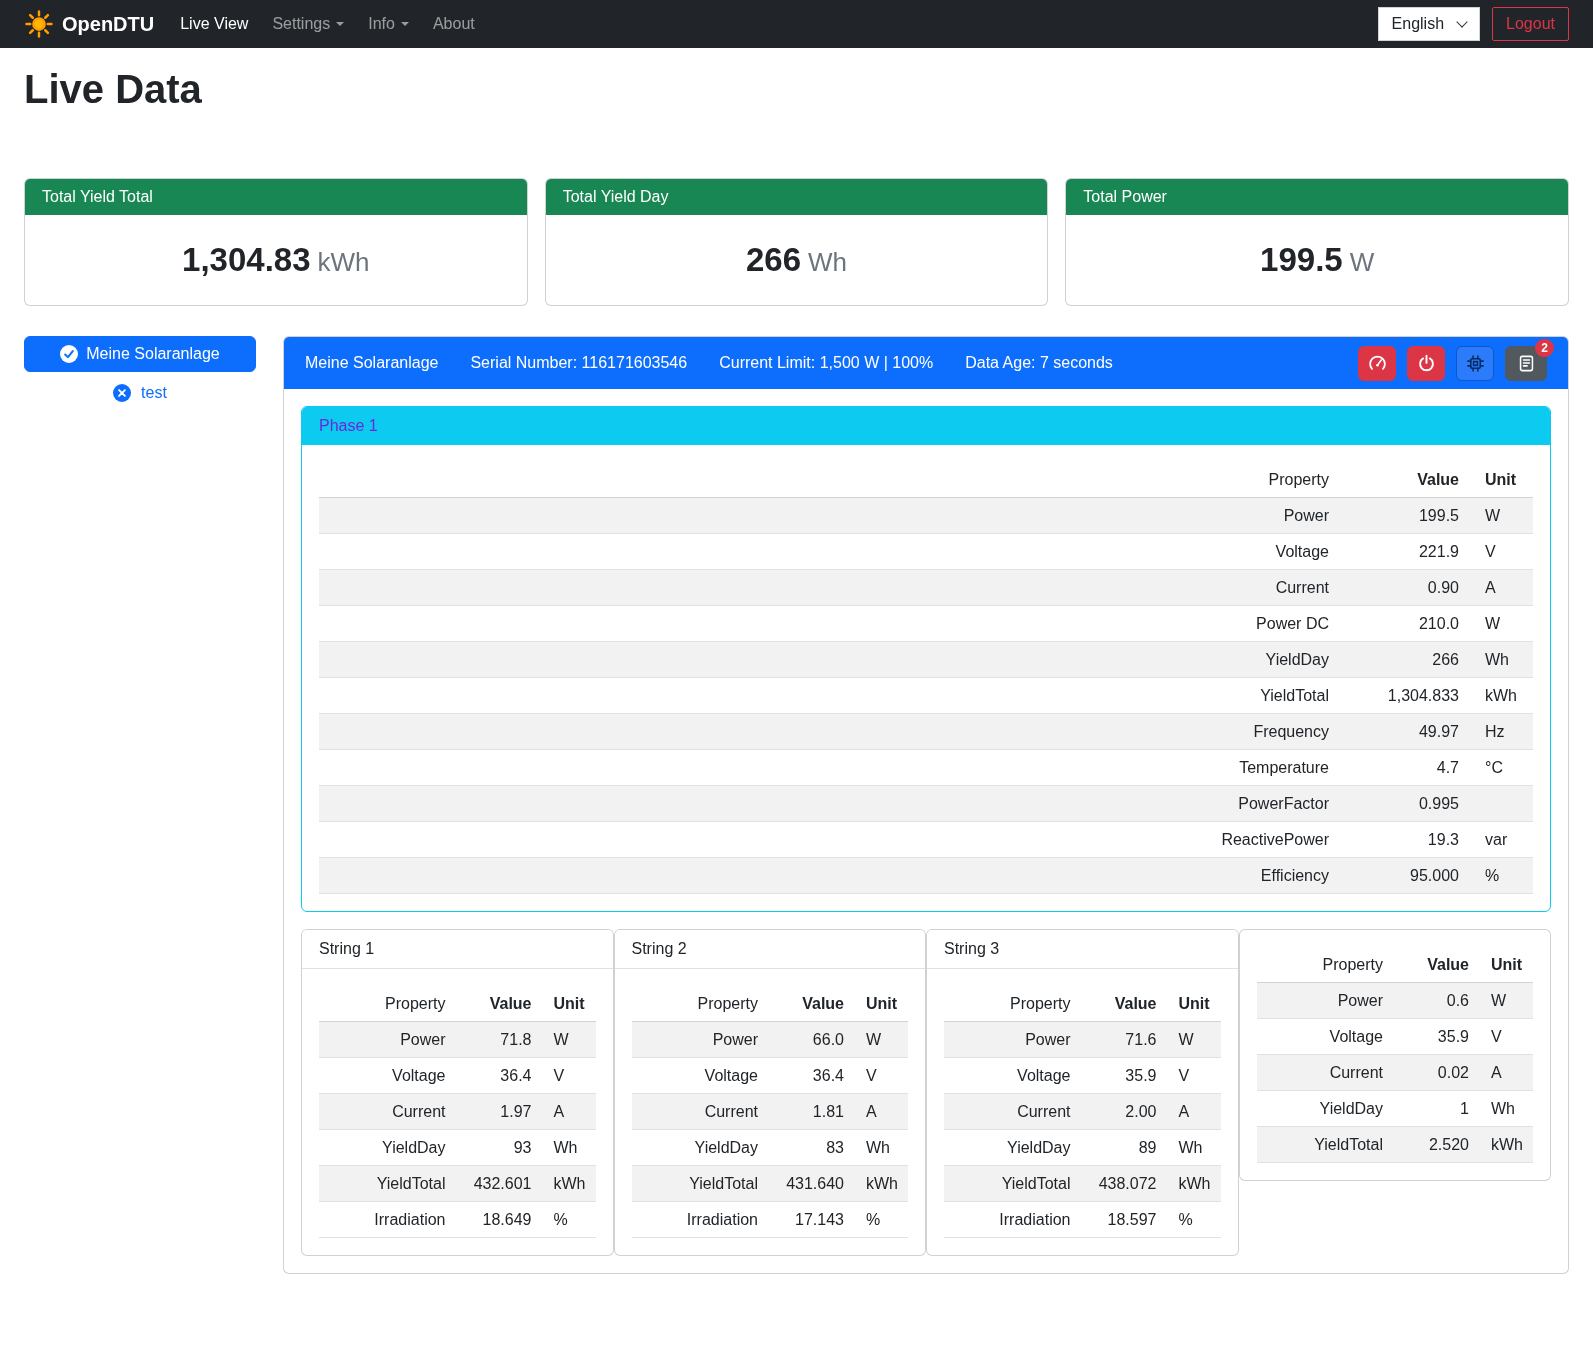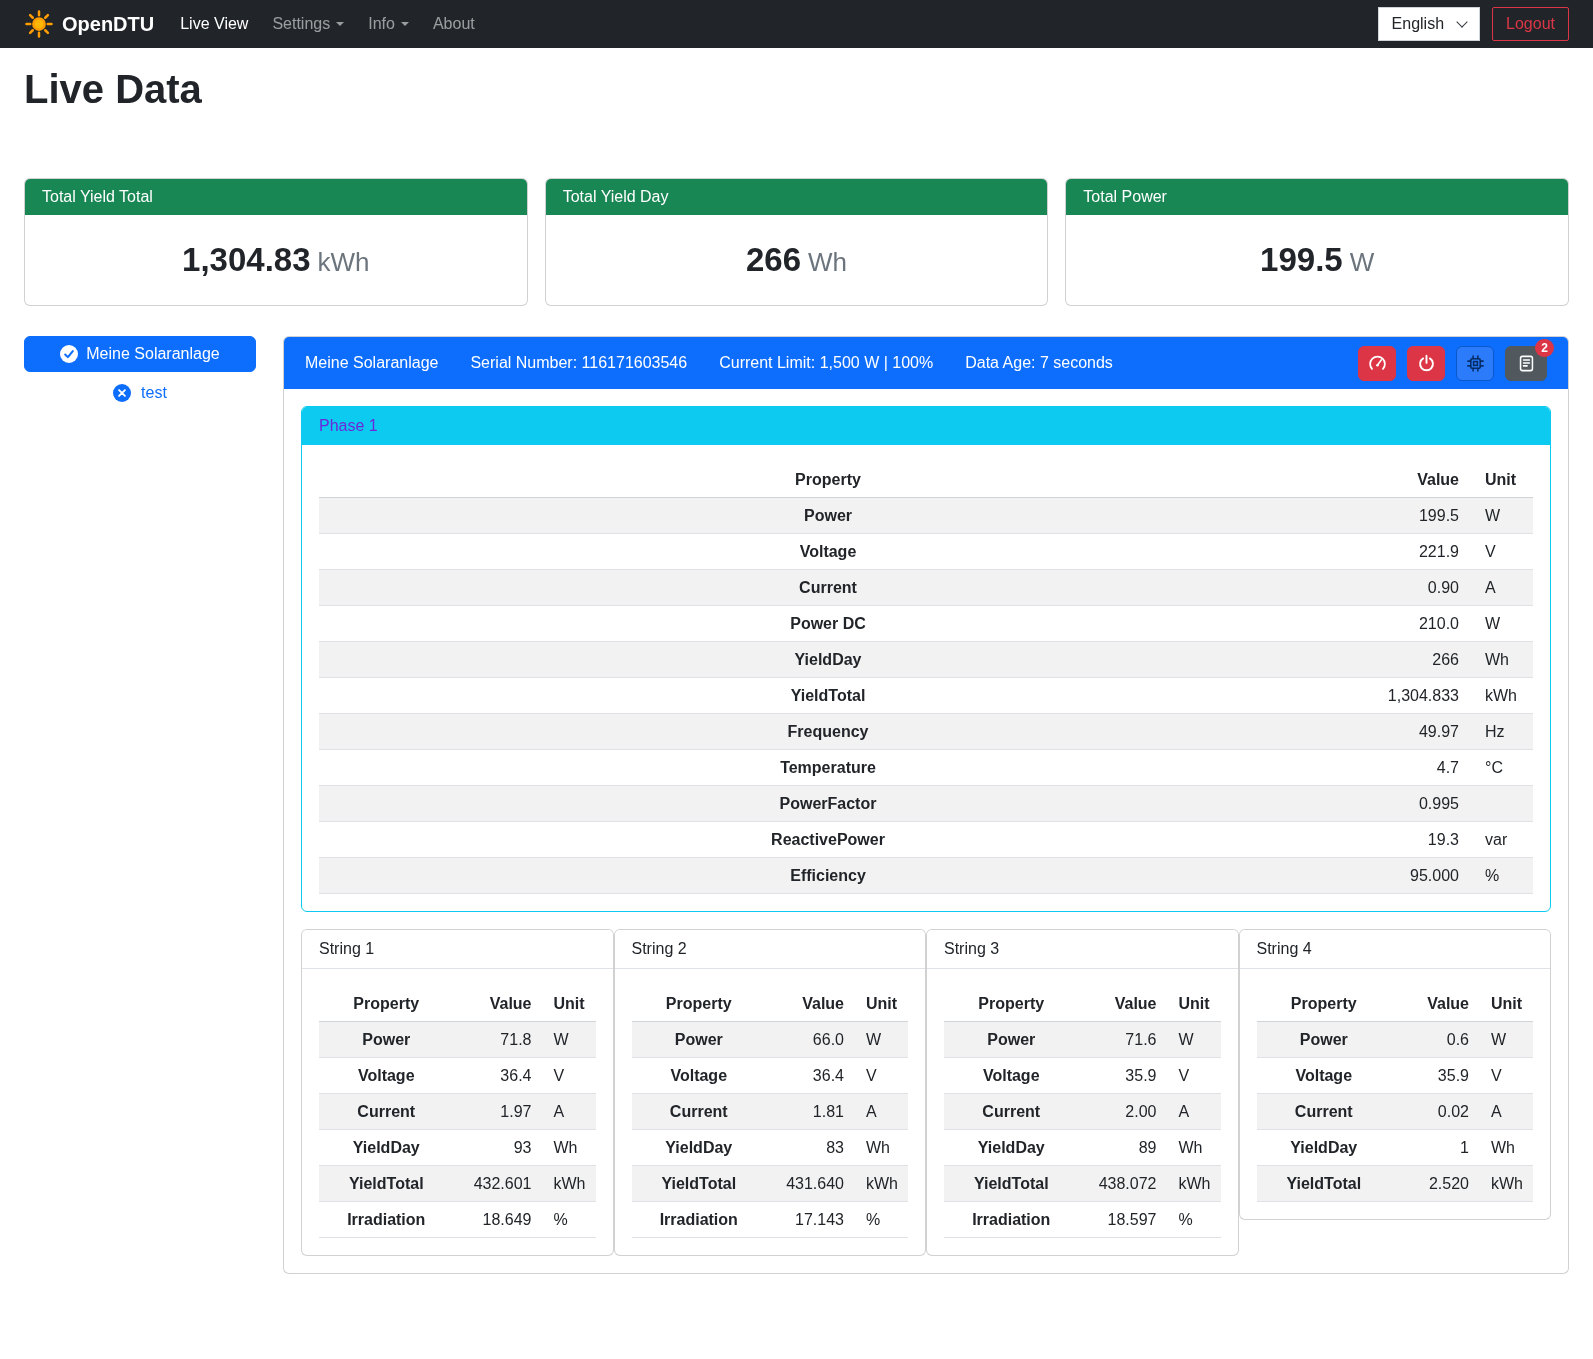--- a/index.html
+++ b/index.html
@@ -167,21 +167,21 @@
     font-size: 16px;
   }
   .phase-card .card-body { padding: 17px; }
 
   
   table { width: 100%; border-collapse: collapse; font-size: 16px; }
   thead th { border-bottom: 1px solid #cfd4d9; }
   th, td { padding: 8.5px 8px; }
   tbody tr { border-bottom: 1px solid #dee2e6; }
   tbody tr:nth-child(odd) { background: rgba(0,0,0,.05); }
-  .t-prop { text-align: center; font-weight: 700; }
+  .t-prop { text-align: right; font-weight: 400; }
   .t-val  { text-align: right; }
   .t-unit { text-align: left; }
   .phase-table .t-val  { width: 130px; }
   .phase-table .t-unit { width: 66px; padding-left: 18px; }
   .string-table .t-val  { width: 86px; }
   .string-table .t-unit { width: 56px; padding-left: 14px; }
 
   
   .strings-row { display: flex; align-items: flex-start; }
   .string-card { flex: 1; }
@@ -547,21 +547,20 @@
                         <th class="t-prop" data-interactable="false">Irradiation</th>
                         <td class="t-val" data-interactable="false">18.597</td>
                         <td class="t-unit" data-interactable="false">%</td>
                       </tr>
                     </tbody>
                 </table>
               </div>
             </div>
 
             <div class="card string-card" data-interactable="false">
-              <div class="card-header" data-interactable="false">String 4</div>
               <div class="card-body" data-interactable="false">
                 <table class="string-table" data-interactable="false">
                   <thead>
                     <tr data-interactable="false">
                       <th class="t-prop" data-interactable="false">Property</th>
                       <th class="t-val" data-interactable="false">Value</th>
                       <th class="t-unit" data-interactable="false">Unit</th>
                     </tr>
                   </thead>
                   <tbody data-interactable="false">

